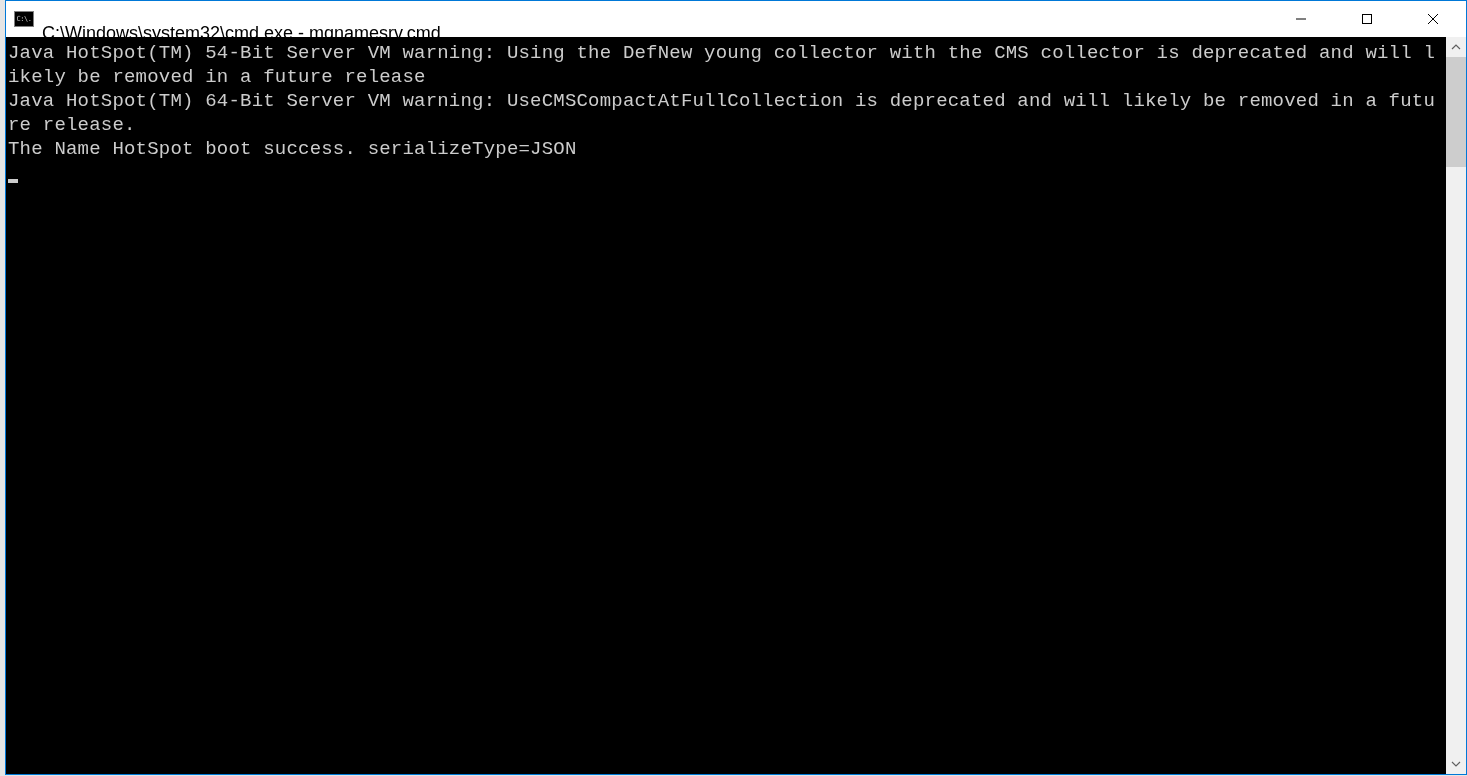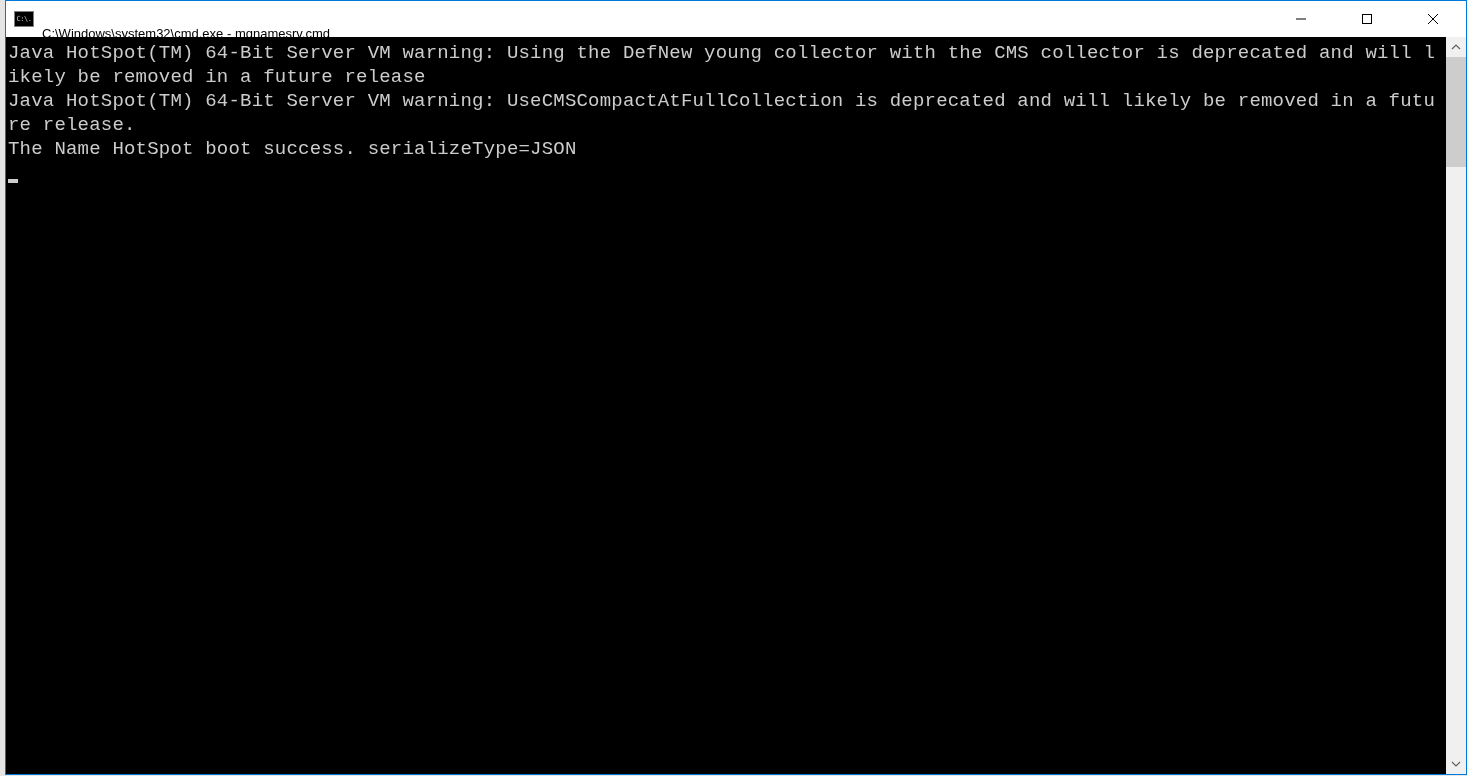--- a/index.html
+++ b/index.html
@@ -38,21 +38,21 @@
       position: relative;
       display: flex;
       align-items: center;
       justify-content: center;
       font-size: 7px;
       color: #c0c0c0;
       font-family: monospace;
       letter-spacing: -0.5px;
     }
     .title-text {
-      font-size: 13px;
+      font-size: 18px;
       color: #000;
       margin-top: 28px;
     }
     .window-controls {
       position: absolute;
       right: 0;
       top: 0;
       height: 36px;
       display: flex;
     }
@@ -147,21 +147,21 @@
       <div class="win-btn close">
         <svg viewBox="0 0 12 12">
             <line x1="1" y1="1" x2="11" y2="11" stroke="currentColor" stroke-width="1"></line>
             <line x1="11" y1="1" x2="1" y2="11" stroke="currentColor" stroke-width="1"></line>
           </svg>
       </div>
     </div>
   </div>
 
   <div class="terminal-body">
-    <div class="terminal-content"><span>Java HotSpot(TM) 64-Bit Server VM warning: Using the DefNew young collector with the CMS collector is deprecated and will likely be removed in a future release</span>
+    <div class="terminal-content"><span>Java HotSpot(TM) 54-Bit Server VM warning: Using the DefNew young collector with the CMS collector is deprecated and will likely be removed in a future release</span>
 <span>Java HotSpot(TM) 64-Bit Server VM warning: UseCMSCompactAtFullCollection is deprecated and will likely be removed in a future release.</span>
 <span>The Name HotSpot boot success. serializeType=JSON</span>
 <span class="cursor"></span></div>
 
     <div class="scrollbar">
       <div class="scroll-arrow">
         <svg viewBox="0 0 10 10">
             <path d="M1 7 L5 3 L9 7" fill="none" stroke="currentColor" stroke-width="1.2"></path>
           </svg>
       </div>

